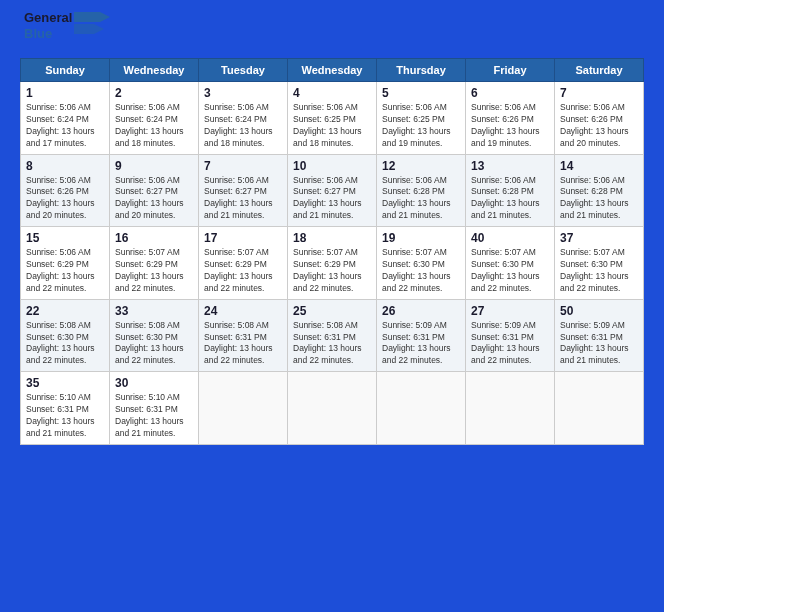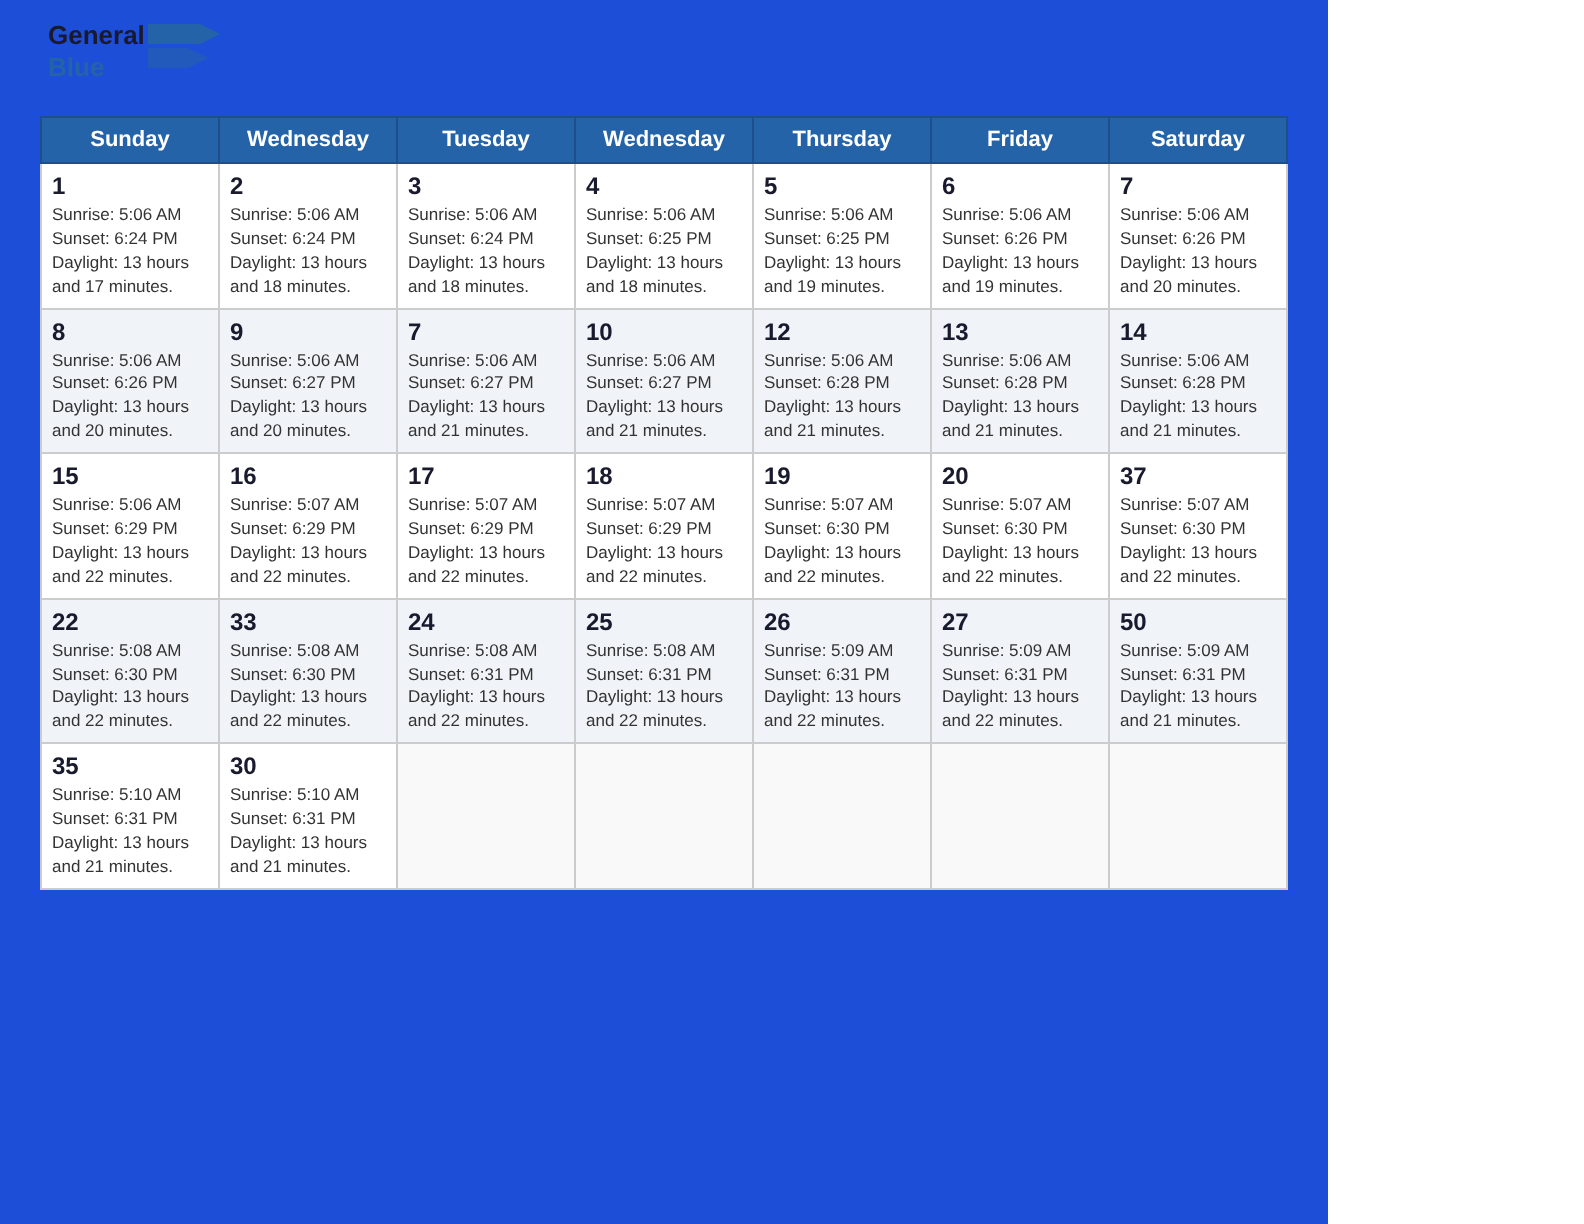--- a/index.html
+++ b/index.html
@@ -272,21 +272,21 @@
       </td>
           <td>
         <span class="day-num">19</span>
         <div class="day-info">
           <span>Sunrise: 5:07 AM</span><br>
           <span>Sunset: 6:30 PM</span><br>
           <span>Daylight: 13 hours and 22 minutes.</span>
         </div>
       </td>
           <td>
-        <span class="day-num">20</span>
+        <span class="day-num">40</span>
         <div class="day-info">
           <span>Sunrise: 5:07 AM</span><br>
           <span>Sunset: 6:30 PM</span><br>
           <span>Daylight: 13 hours and 22 minutes.</span>
         </div>
       </td>
           <td>
         <span class="day-num">37</span>
         <div class="day-info">
           <span>Sunrise: 5:07 AM</span><br>

